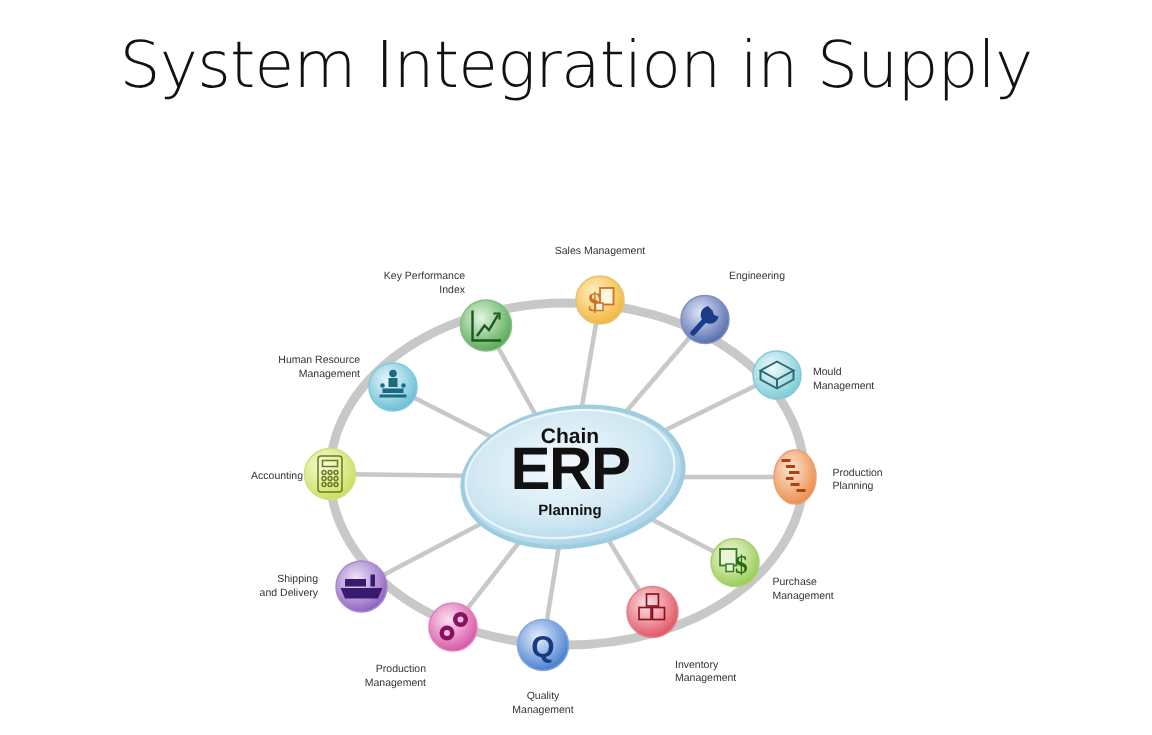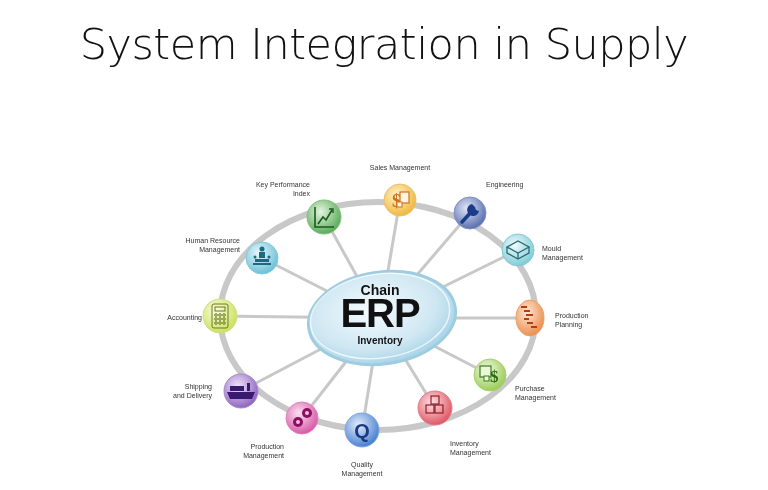--- a/index.html
+++ b/index.html
@@ -218,21 +218,21 @@
     <g fill="none" stroke="#1a5a1a" stroke-width="1.6">
       <polyline points="315,207 315,227 334,227"></polyline>
       <polyline points="318,224 323,217 326,220 332,210"></polyline>
       <path d="M329,209 l4,0 l0,4" stroke-width="1.4"></path>
     </g>
   </g>
 </svg>
 
 <div class="center-text" style="left:330px; top:282px; width:100px; font-size:14px;">Chain</div>
 <div class="center-text" style="left:320px; top:294px; width:120px; font-size:40px; line-height:38px; letter-spacing:-1px;">ERP</div>
-<div class="center-text" style="left:330px; top:335px; width:100px; font-size:10px;">Inventory</div>
+<div class="center-text" style="left:330px; top:335px; width:100px; font-size:10px;">Planning</div>
 
 <div class="label center" style="left:355px; top:163px; width:90px;">Sales Management</div>
 <div class="label" style="left:486px; top:180px;">Engineering</div>
 <div class="label" style="left:542px; top:244px;">Mould
 Management</div>
 <div class="label" style="left:555px; top:311px;">Production
 Planning</div>
 <div class="label" style="left:515px; top:384px;">Purchase
 Management</div>
 <div class="label" style="left:450px; top:439px;">Inventory

